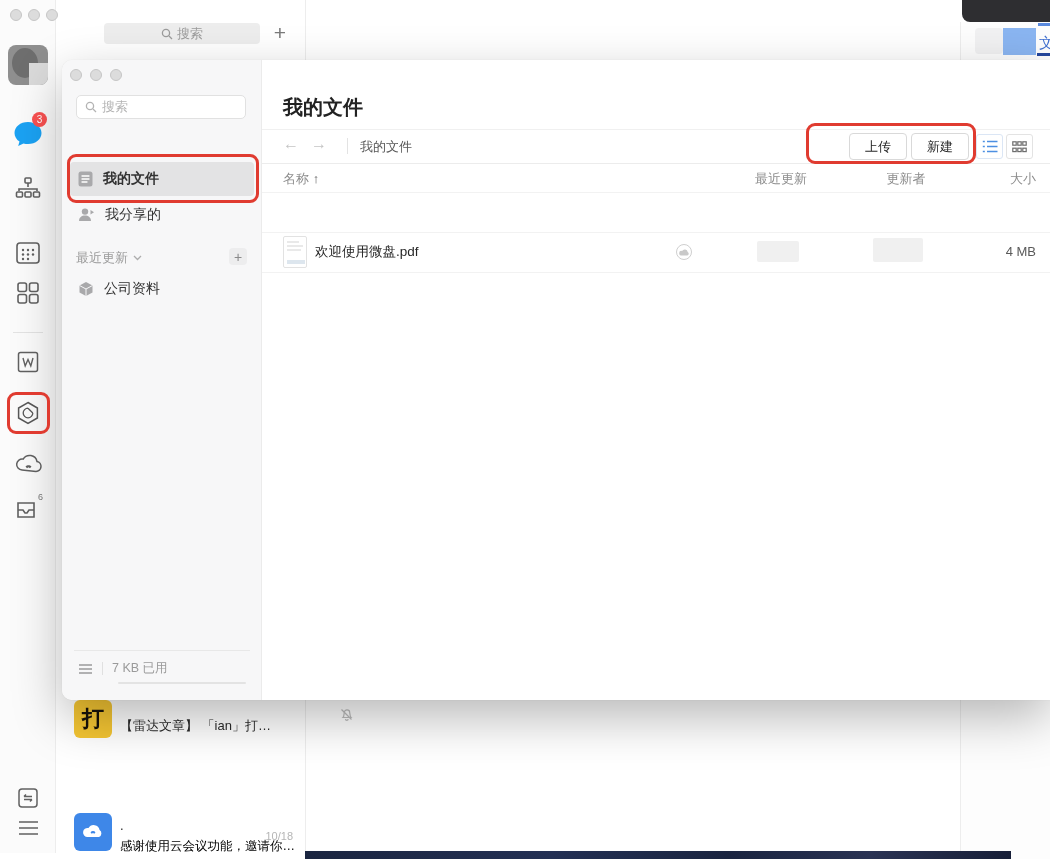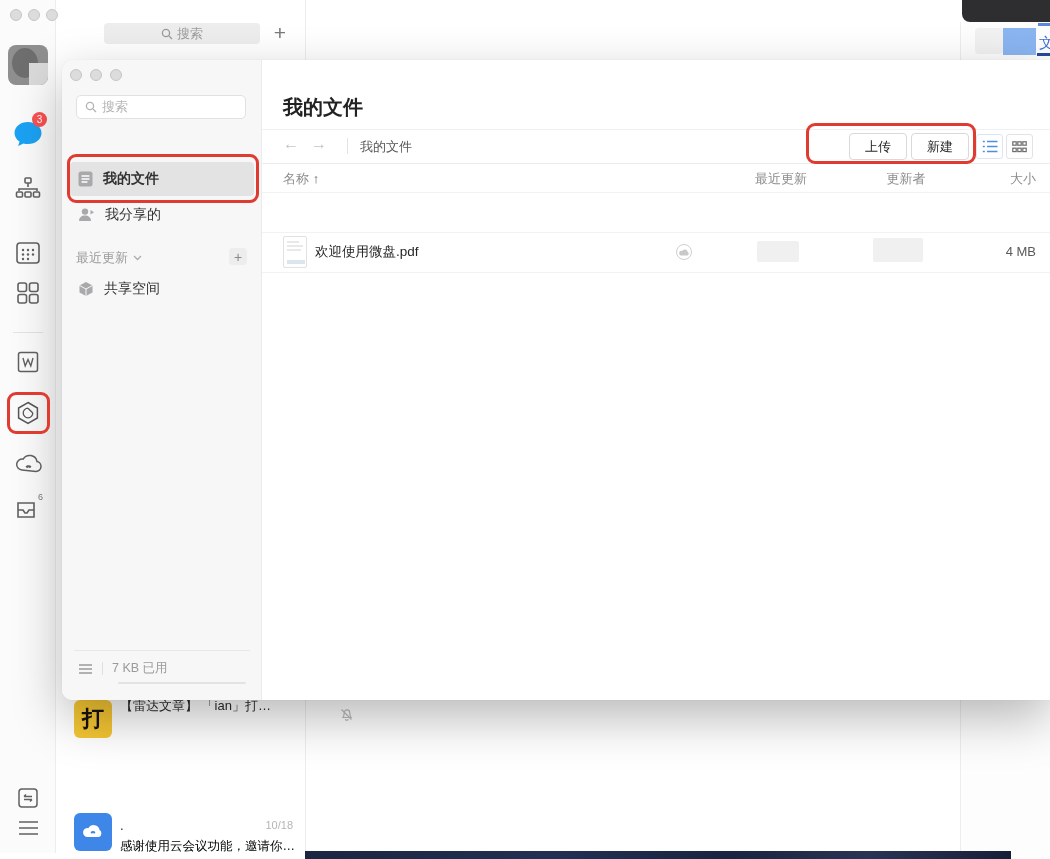--- a/index.html
+++ b/index.html
@@ -38,21 +38,21 @@
   .dock-avatar .blot2{position:absolute;left:4px;top:3px;width:26px;height:30px;background:#6e6e6e;border-radius:50%;}
   .badge{position:absolute;background:#fa5151;color:#fff;border-radius:9px;font-size:10px;line-height:15px;
     min-width:15px;height:15px;text-align:center;padding:0 2px;}
   .icon-slot{display:flex;align-items:center;justify-content:center;}
   .dock-div{left:13px;top:332px;width:30px;height:1px;background:#e3e3e3;}
   .mail-sup{position:absolute;left:38px;top:492px;font-size:9px;color:#7a7a7a;}
 
   
   .chat-item{left:60px;width:245px;background:transparent;}
   .c-avatar{position:absolute;left:14px;top:3px;width:38px;height:38px;border-radius:6px;overflow:hidden;}
-  .c-title{position:absolute;left:60px;top:0;font-size:13px;color:#2b2b2b;white-space:nowrap;}
+  .c-title{position:absolute;left:60px;top:20px;font-size:13px;color:#2b2b2b;white-space:nowrap;}
   .c-date{position:absolute;right:12px;font-size:11px;color:#b5b5b5;}
   .c-msg{position:absolute;left:60px;font-size:12.5px;color:#000000;white-space:nowrap;}
   .blur{position:absolute;border-radius:2px;}
   .tag-wx{position:absolute;font-size:12.5px;color:#14ad4e;font-weight:bold;}
   .tag-wx::before{content:"";position:absolute;left:-7px;top:1px;width:5px;height:11px;background:#2fae5a;
     transform:skewX(-18deg);border-radius:1px;}
 
   
   .drive{left:62px;top:60px;width:988px;height:640px;background:#fff;border-radius:10px 0 0 10px;
     box-shadow:0 18px 50px rgba(0,0,0,.28), 0 0 1px rgba(0,0,0,.15);}
@@ -240,21 +240,21 @@
 
 
     <div class="abs chat-item" style="top:806px;height:47px;">
       <div class="c-avatar" style="top:7px;background:#3e87e8;display:flex;align-items:center;justify-content:center;">
         <svg width="24" height="20" viewBox="0 0 24 20" fill="#fff">
           <path d="M6.5 15 a4.5 4.5 0 1 1 1-8.9 A6 6 0 0 1 18.6 8 a4 4 0 0 1-.6 7z"></path>
           <path d="M9.5 10.2 c1.3-1.5 3.7-1.5 5 0 l-1.2 1.5 -1.3-.8 -1.3 .8 z" fill="#3e87e8"></path>
         </svg>
       </div>
       <div class="c-title" style="top:12px;">.</div>
-      <div class="c-date" style="top:13px;">10/18</div>
+      <div class="c-date" style="top:24px;">10/18</div>
       <div class="c-msg" style="top:32px;">感谢使用云会议功能，邀请你…</div>
     </div>
   </div>
 
   <div class="abs desktop-strip"></div>
 
   <div class="abs drive">
 
     <div class="d-side">
       <div class="tl" style="left:8px;top:9px;"></div>
@@ -293,21 +293,21 @@
           <path d="M1 1 l3.5 3.5 L8 1"></path>
         </svg>
       </div>
       <div class="d-sec-add" style="top:188px;">+</div>
 
       <div class="d-item" style="top:212px;">
         <svg width="16" height="16" viewBox="0 0 16 16">
           <path d="M8 1 L14.5 4.5 v7 L8 15 1.5 11.5 v-7 Z" fill="#a9a9ab"></path>
           <path d="M1.5 4.5 L8 8 l6.5-3.5 M8 8 v7" stroke="#f7f7f8" stroke-width="1" fill="none"></path>
         </svg>
-        <span>共享空间</span>
+        <span>公司资料</span>
       </div>
 
       <div class="d-bottom-div"></div>
       <div class="d-storage">
         <svg width="15" height="12" viewBox="0 0 15 12" stroke="#9a9a9a" stroke-width="1.4">
           <path d="M1 2 h13 M1 6 h13 M1 10 h13"></path>
         </svg>
         <span class="vline"></span>
         <span>7 KB 已用</span>
       </div>

